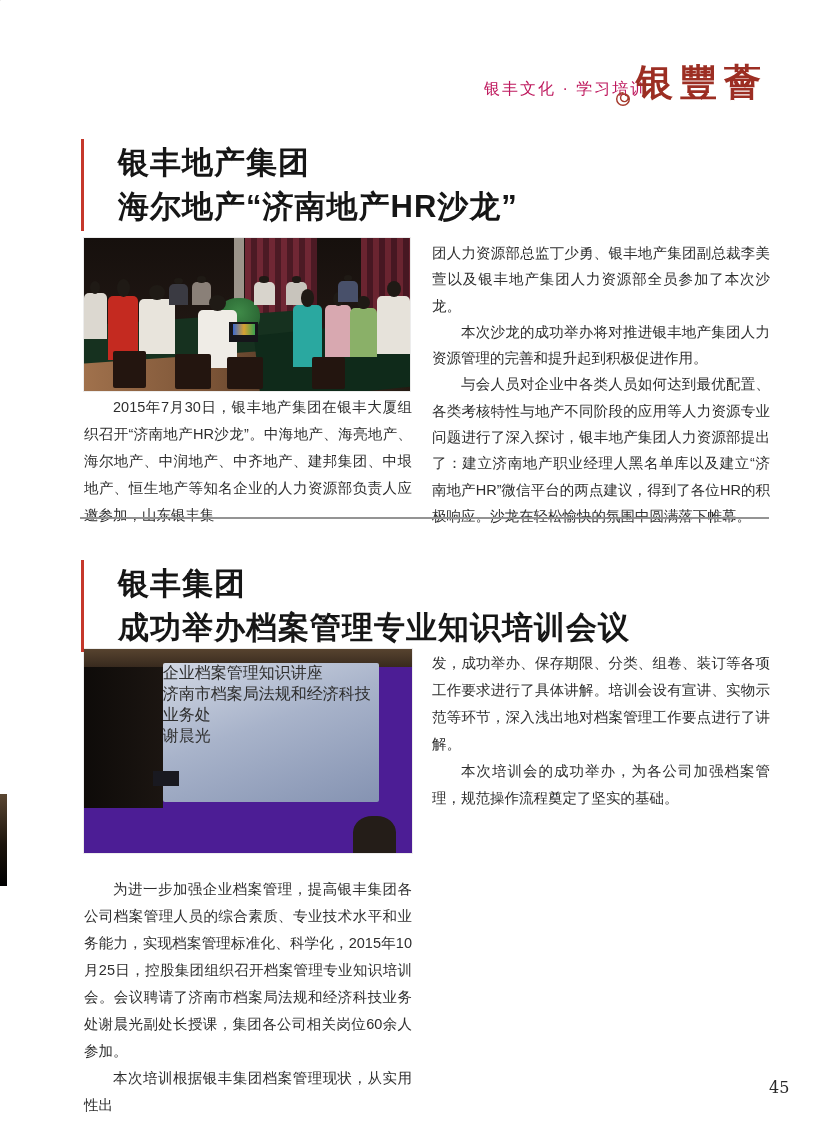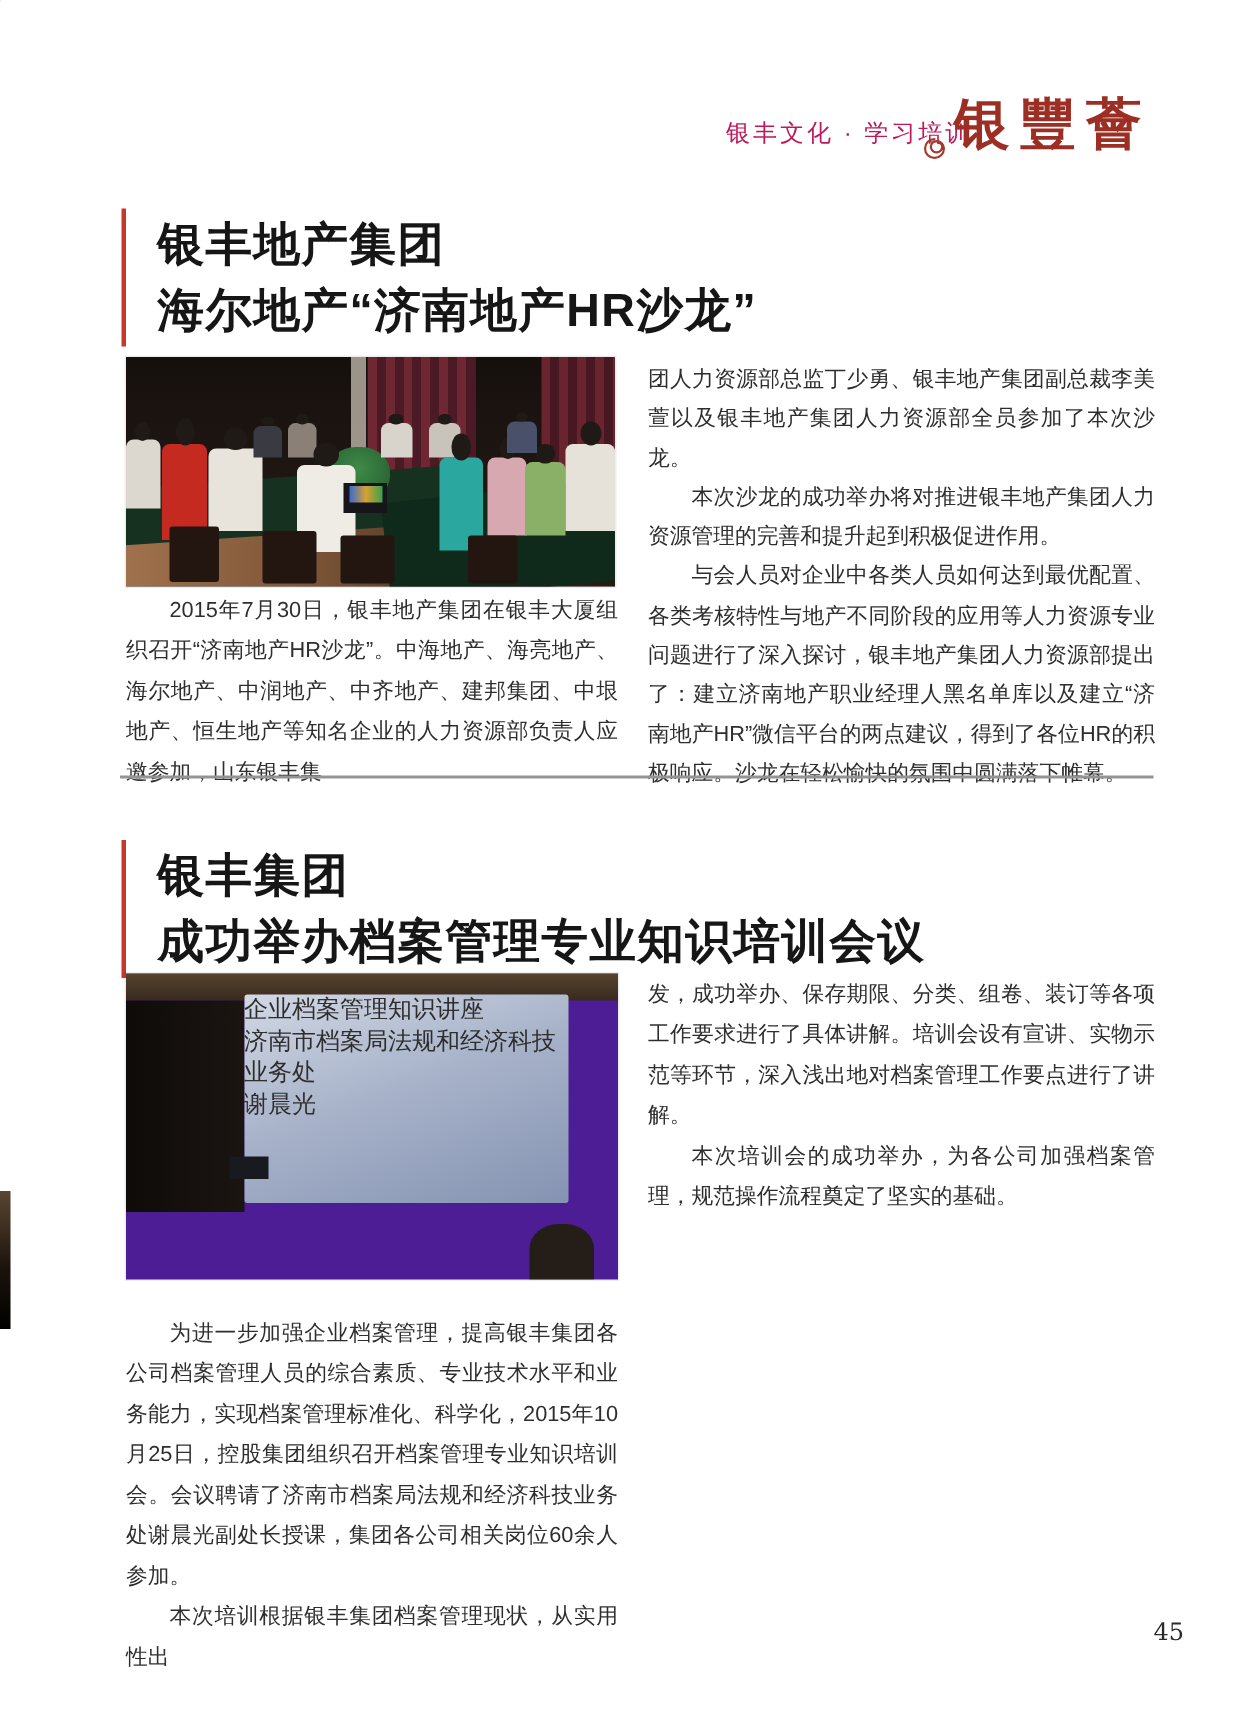--- a/index.html
+++ b/index.html
@@ -7,21 +7,21 @@
         font-family:"Liberation Sans","DejaVu Sans",sans-serif;color:#2e2e2e;}
 
   
   .hdr-label{position:absolute;left:484px;top:79px;font-size:16px;letter-spacing:2px;color:#be185d;}
   .logo-wrap{position:absolute;left:614px;top:58px;display:flex;align-items:flex-end;}
   .logo-spiral{width:18px;height:18px;margin-top:26px;margin-right:4px;}
   .logo-text{font-family:"DejaVu Serif","Liberation Serif",serif;font-weight:bold;
              font-size:37px;letter-spacing:7px;color:#9c2e23;}
 
   
-  .art-title{position:absolute;border-left:3px solid #c5382b;padding:2px 0 2px 21px;
+  .art-title{position:absolute;border-left:3px solid #c5382b;padding:2px 0 2px 34px;
              font-weight:700;color:#161616;font-size:31px;line-height:44px;letter-spacing:1px;}
   .t1{left:81px;top:139px;}
   .t2{left:81px;top:549px;margin-top:11px;}
 
   
   .col{position:absolute;width:328px;font-size:14.5px;line-height:27px;text-align:justify;color:#2e2e2e;}
   .col p{margin:0;}
   .col p.ind{text-indent:2em;}
   .c1l{left:84px;top:394px;}
   .c1r{left:432px;top:240px;width:338px;line-height:26.3px;}

